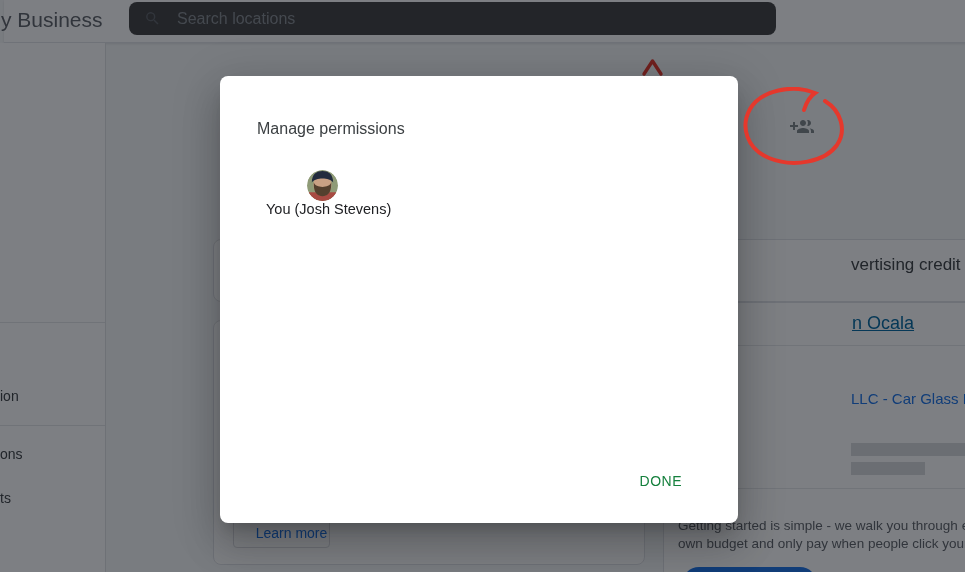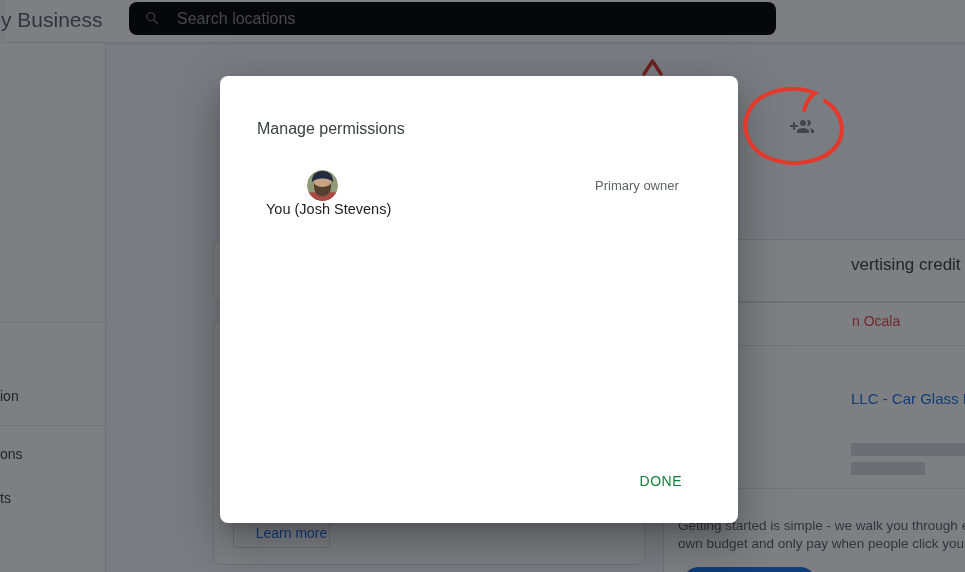--- a/index.html
+++ b/index.html
@@ -6,36 +6,36 @@
   html,body { width:965px; height:572px; }
   body { font-family:"Liberation Sans", sans-serif; background:#f7f8f9; }
   .frame { position:relative; width:965px; height:572px; overflow:hidden; }
 
   
   .bg { position:absolute; inset:0; }
   .topbar { position:absolute; left:4px; top:0; width:965px; height:43px; background:#ffffff;
             border-bottom:1px solid #e2e4e7; box-shadow:0 1px 2px rgba(60,64,67,.12); }
   .brand { position:absolute; left:-3px; top:8px; font-size:21px; color:#5f6368; white-space:nowrap; }
   .searchbox { position:absolute; left:125px; top:2px; width:647px; height:33px;
-               background:#000000; border-radius:8px; }
+               background:#404040; border-radius:8px; }
   .search-icon { position:absolute; left:15px; top:8px; }
   .search-ph { position:absolute; left:48px; top:0; line-height:33px; font-size:16px; color:#878c91; }
 
   .sidebar { position:absolute; left:0; top:43px; width:106px; height:529px; background:#ffffff;
              border-right:1px solid #dfe1e4;padding-left:32px; }
   .side-div { position:absolute; left:0; width:105px; height:1px; background:#e4e5e8; }
   .side-item { position:absolute; left:0; font-size:14px; color:#3c4043; white-space:nowrap; }
 
   .card { position:absolute; background:#ffffff; border:1px solid #e0e2e5; border-radius:8px; }
   .banner-card { left:213px; top:239px; width:777px; height:63px; }
   .left-card   { left:213px; top:320px; width:432px; height:245px; }
   .right-card  { left:663px; top:302px; width:327px; height:285px; }
 
   .banner-heading { position:absolute; left:851px; top:255px; font-size:17px; color:#3c4043; white-space:nowrap; }
-  .location-row   { position:absolute; left:852px; top:313px; font-size:14px; color:#ef4444; white-space:nowrap; }
+  .location-row   { position:absolute; left:852px; top:313px; font-size:18px; color:#0369a1; white-space:nowrap;text-decoration:underline; }
   .hdiv { position:absolute; height:1px; background:#e6e7e9; }
   .hdiv-a { left:664px; top:345px; width:325px; }
   .hdiv-b { left:664px; top:488px; width:325px; }
   .biz-link { position:absolute; left:851px; top:390px; font-size:15px; color:#1a73e8; white-space:nowrap; text-decoration:none; }
   .skel { position:absolute; background:#d8dadd; }
   .skel-1 { left:851px; top:443px; width:139px; height:13px; }
   .skel-2 { left:851px; top:462px; width:74px; height:13px; }
   .paragraph { position:absolute; left:678px; top:517px; width:312px; font-size:13.5px;
                line-height:18px; color:#5f6368; white-space:nowrap; }
   .cta-btn { position:absolute; left:682px; top:567px; width:135px; height:34px;
@@ -144,18 +144,17 @@
             <rect width="32" height="32" fill="#8f9b77"></rect>
             <rect x="0" y="23" width="32" height="9" fill="#a84a42"></rect>
             <ellipse cx="16" cy="15" rx="9.5" ry="11.5" fill="#c9a184"></ellipse>
             <path d="M7 15 c0 9 4 12 9 12 c5 0 9 -3 9 -12 l0 -2 c-2 6 -16 6 -18 0 z" fill="#54402e"></path>
             <path d="M5 13 C5 4 10 1 16 1 C22 1 27 4 27 13 C23 7.5 9 7.5 5 13 Z" fill="#232c3e"></path>
           </g>
         </svg>
       </span>
       <span class="member-name">You (Josh Stevens)</span>
     </div>
-    <span class="member-role">Primary owner</span>
 
     <button class="done-btn">DONE</button>
   </div>
 
 </div>
 
 </body></html>

